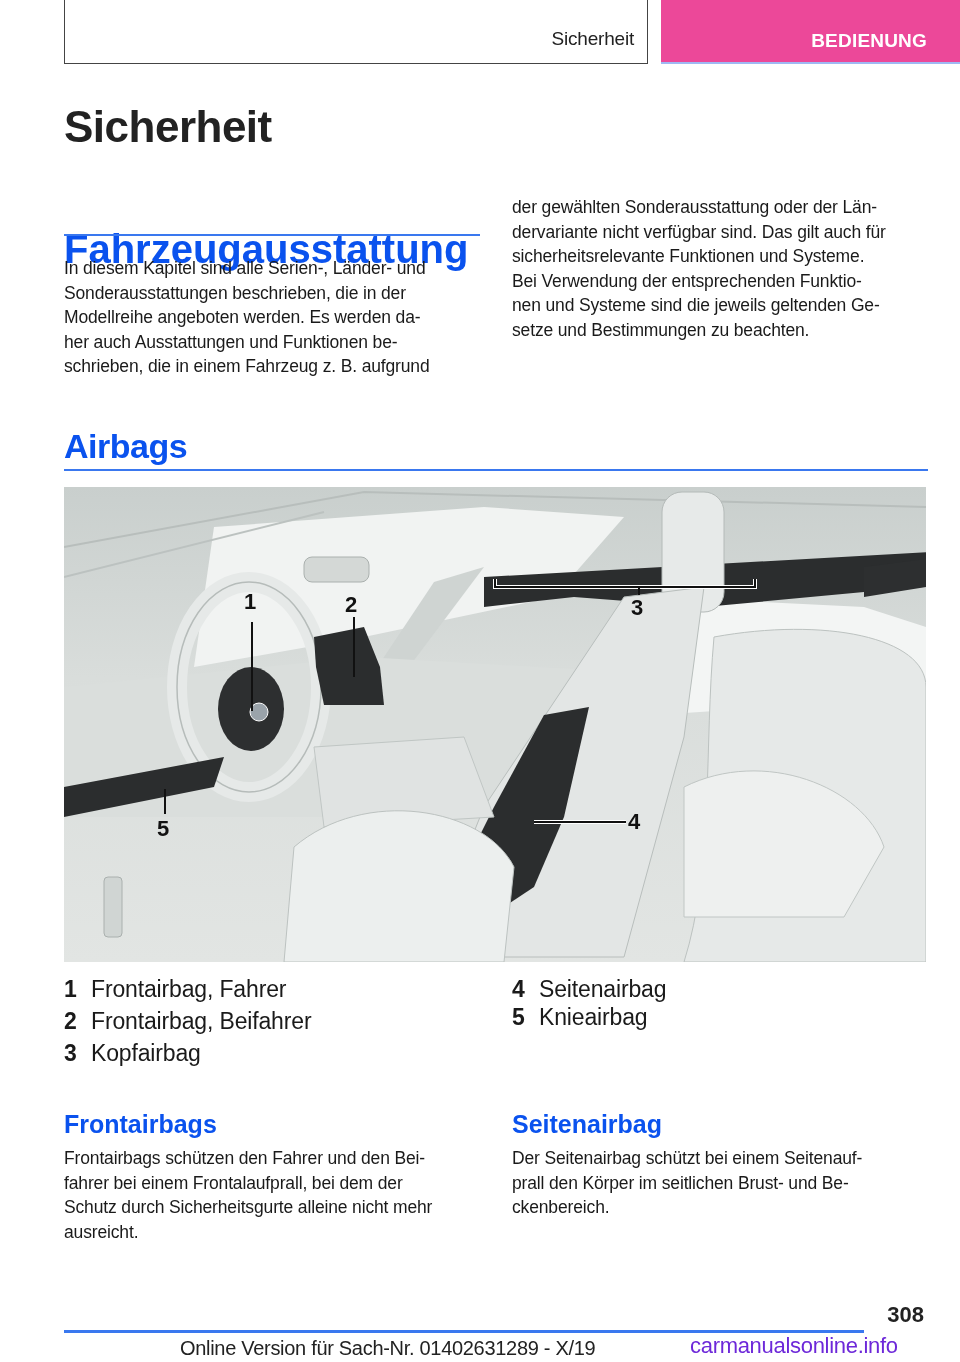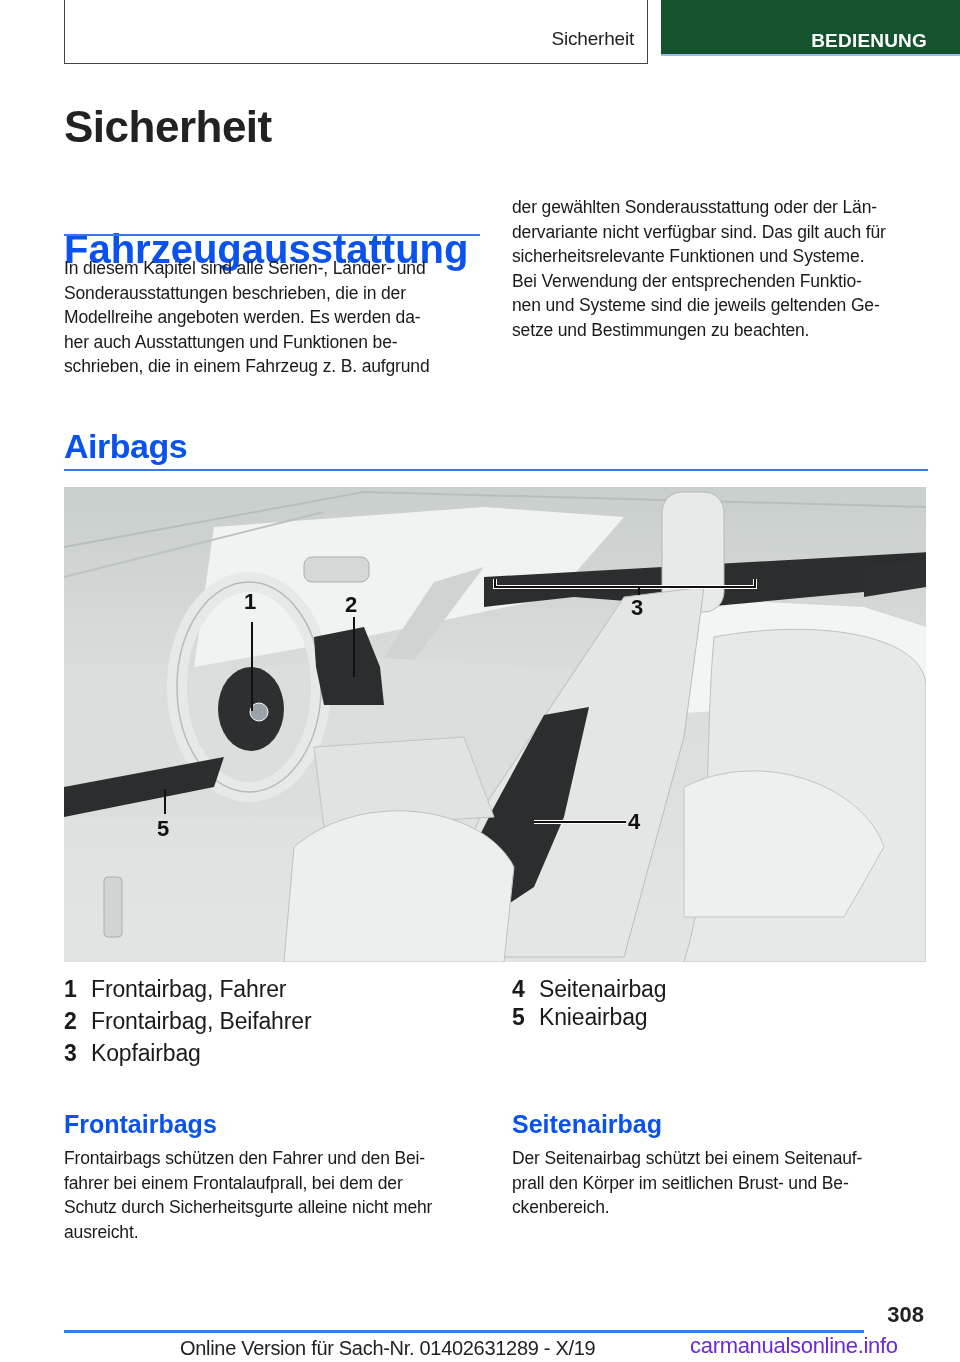--- a/index.html
+++ b/index.html
@@ -9,22 +9,22 @@
     }
     .hdr-box {
       position: absolute; left: 64px; top: -2px; width: 584px; height: 66px;
       border: 1.5px solid #444; border-top: none; box-sizing: border-box;
     }
     .hdr-section {
       position: absolute; right: 13px; top: 30px; font-size: 19px; color: #222;
       letter-spacing: -0.2px;
     }
     .hdr-chapter {
-      position: absolute; left: 661px; top: 0; width: 299px; height: 56px;
-      background: #14532d; border-bottom: 2px solid #9fb9f3; box-sizing: border-box;
+      position: absolute; left: 661px; top: 0; width: 299px; height: 64px;
+      background: #ec4899; border-bottom: 2px solid #9fb9f3; box-sizing: border-box;
     }
     .hdr-chapter span {
       position: absolute; right: 33px; top: 30px; color: #fff; font-weight: bold;
       font-size: 19px; letter-spacing: 0.2px;
     }
     .page-title {
       position: absolute; left: 64px; top: 102px; font-size: 44px; font-weight: bold;
       color: #222; letter-spacing: -0.5px; margin: 0;
     }
     .h2 {

